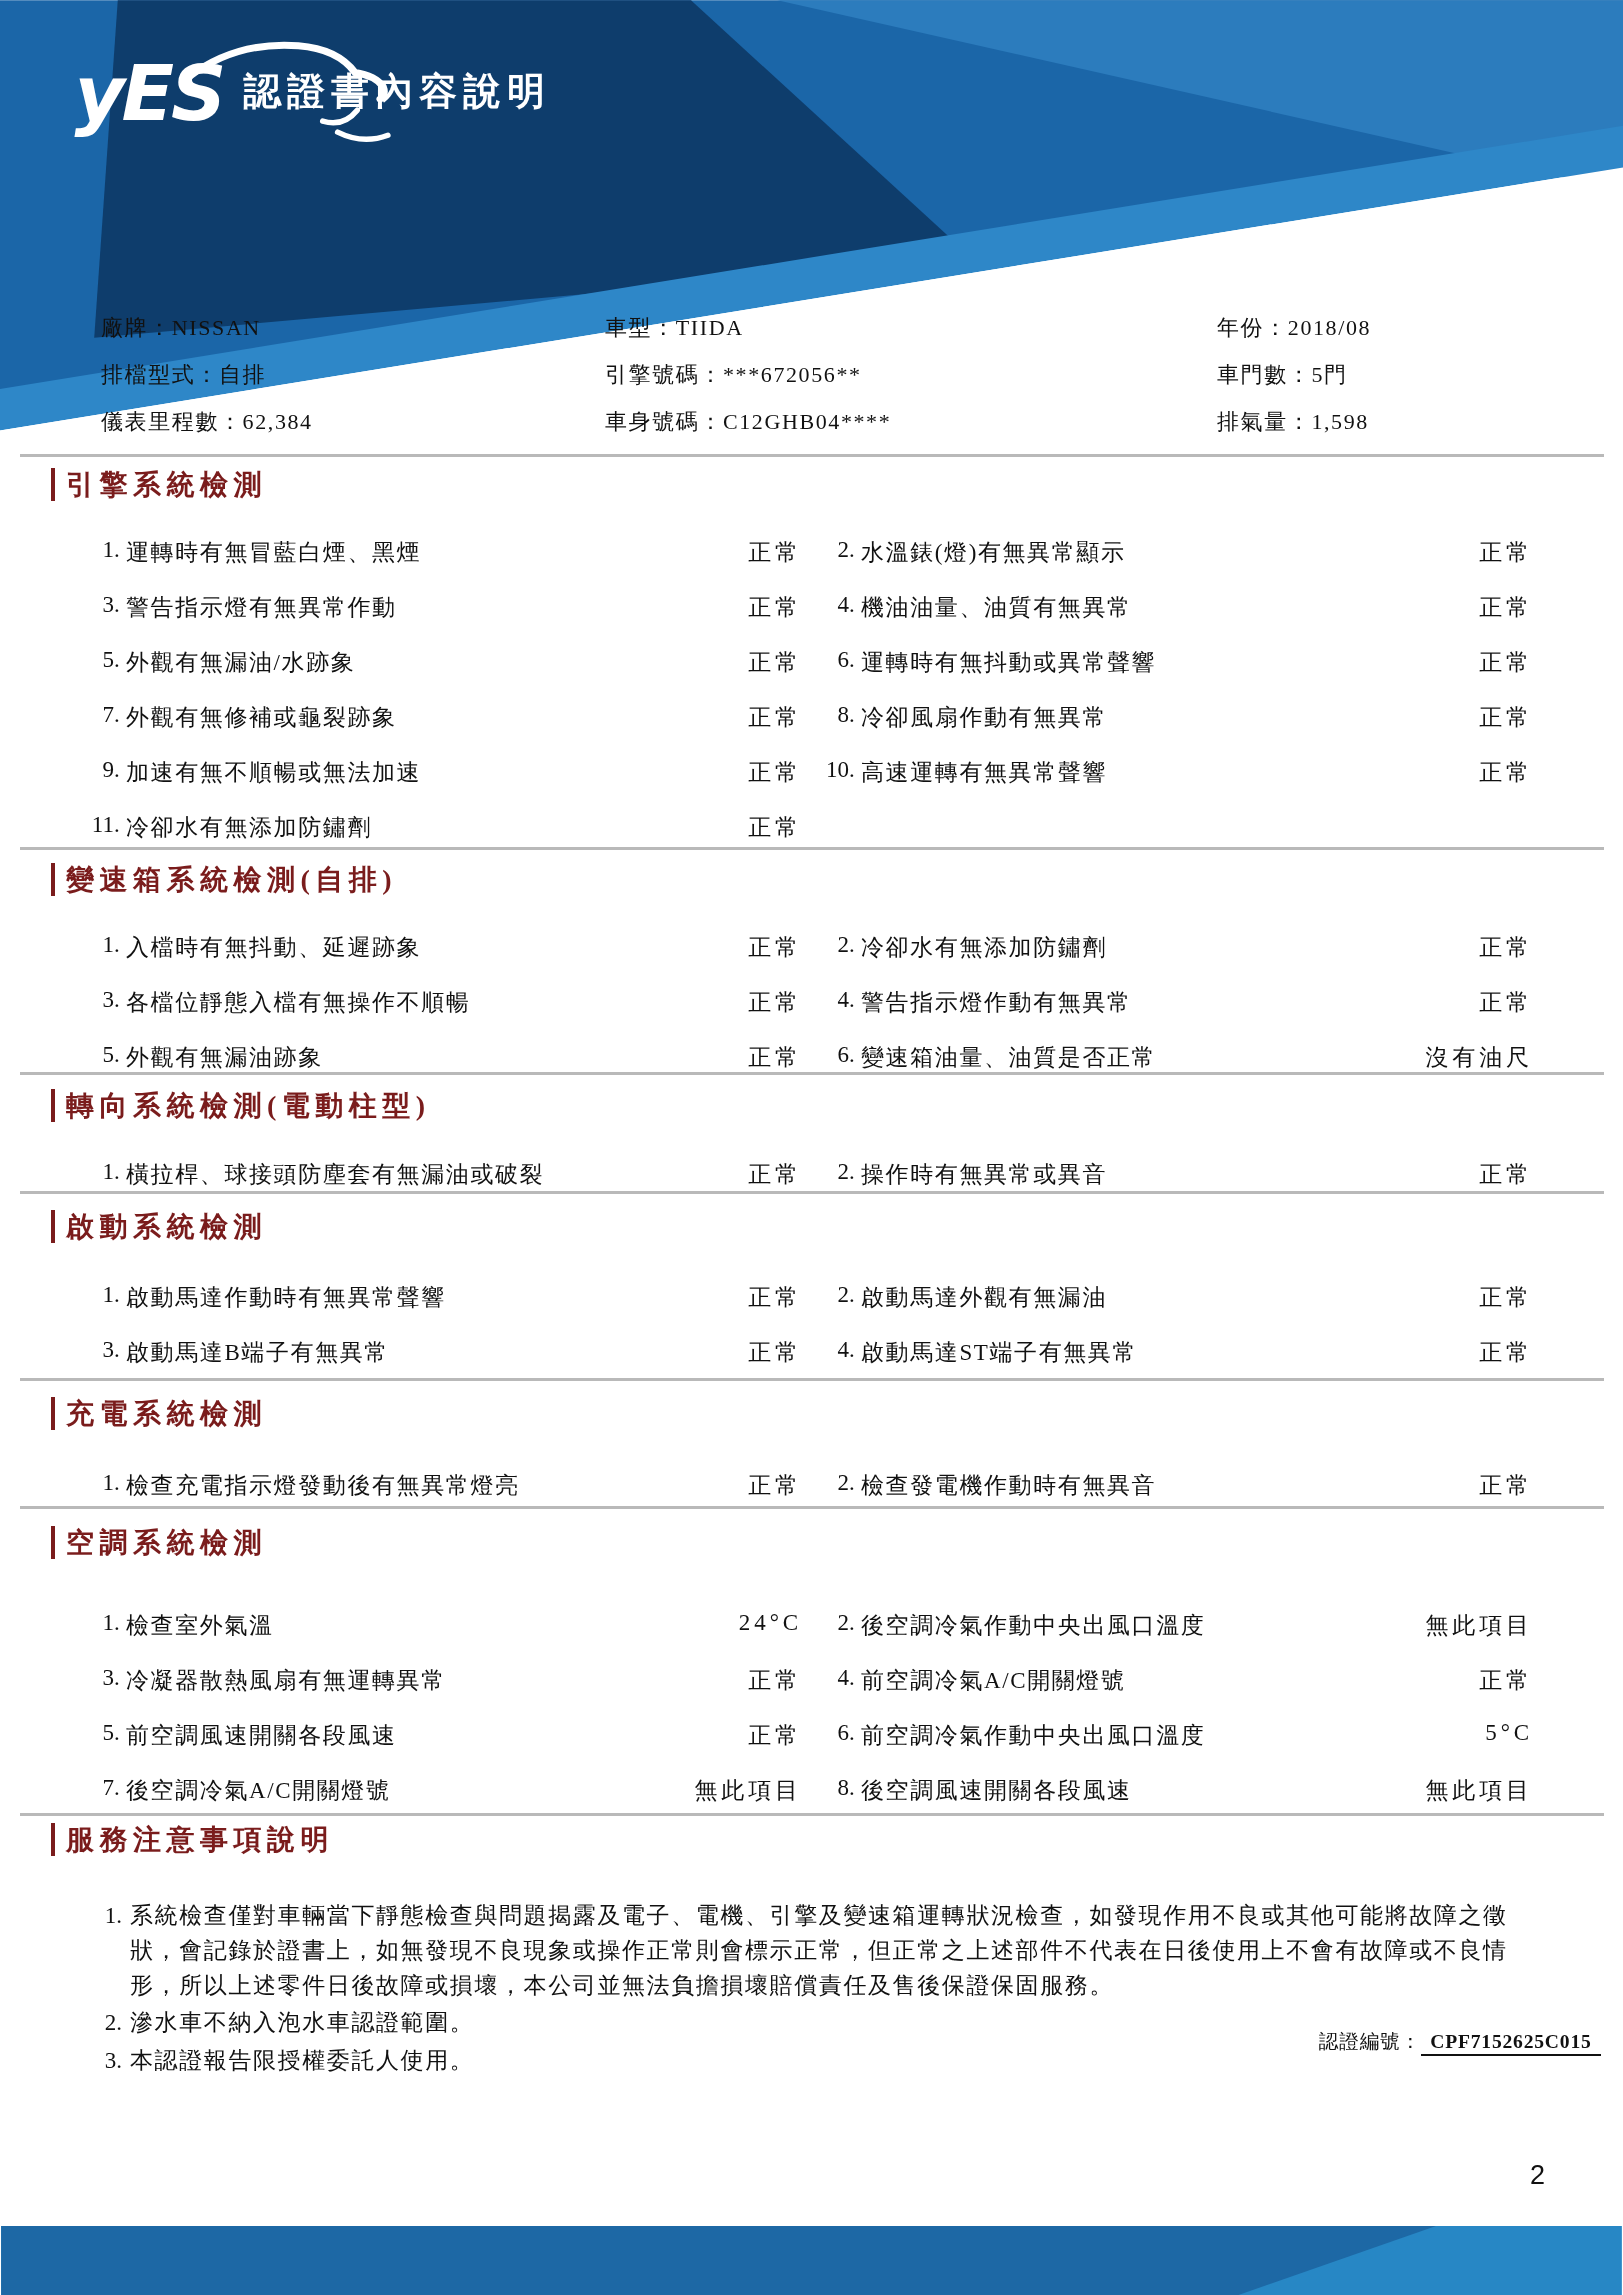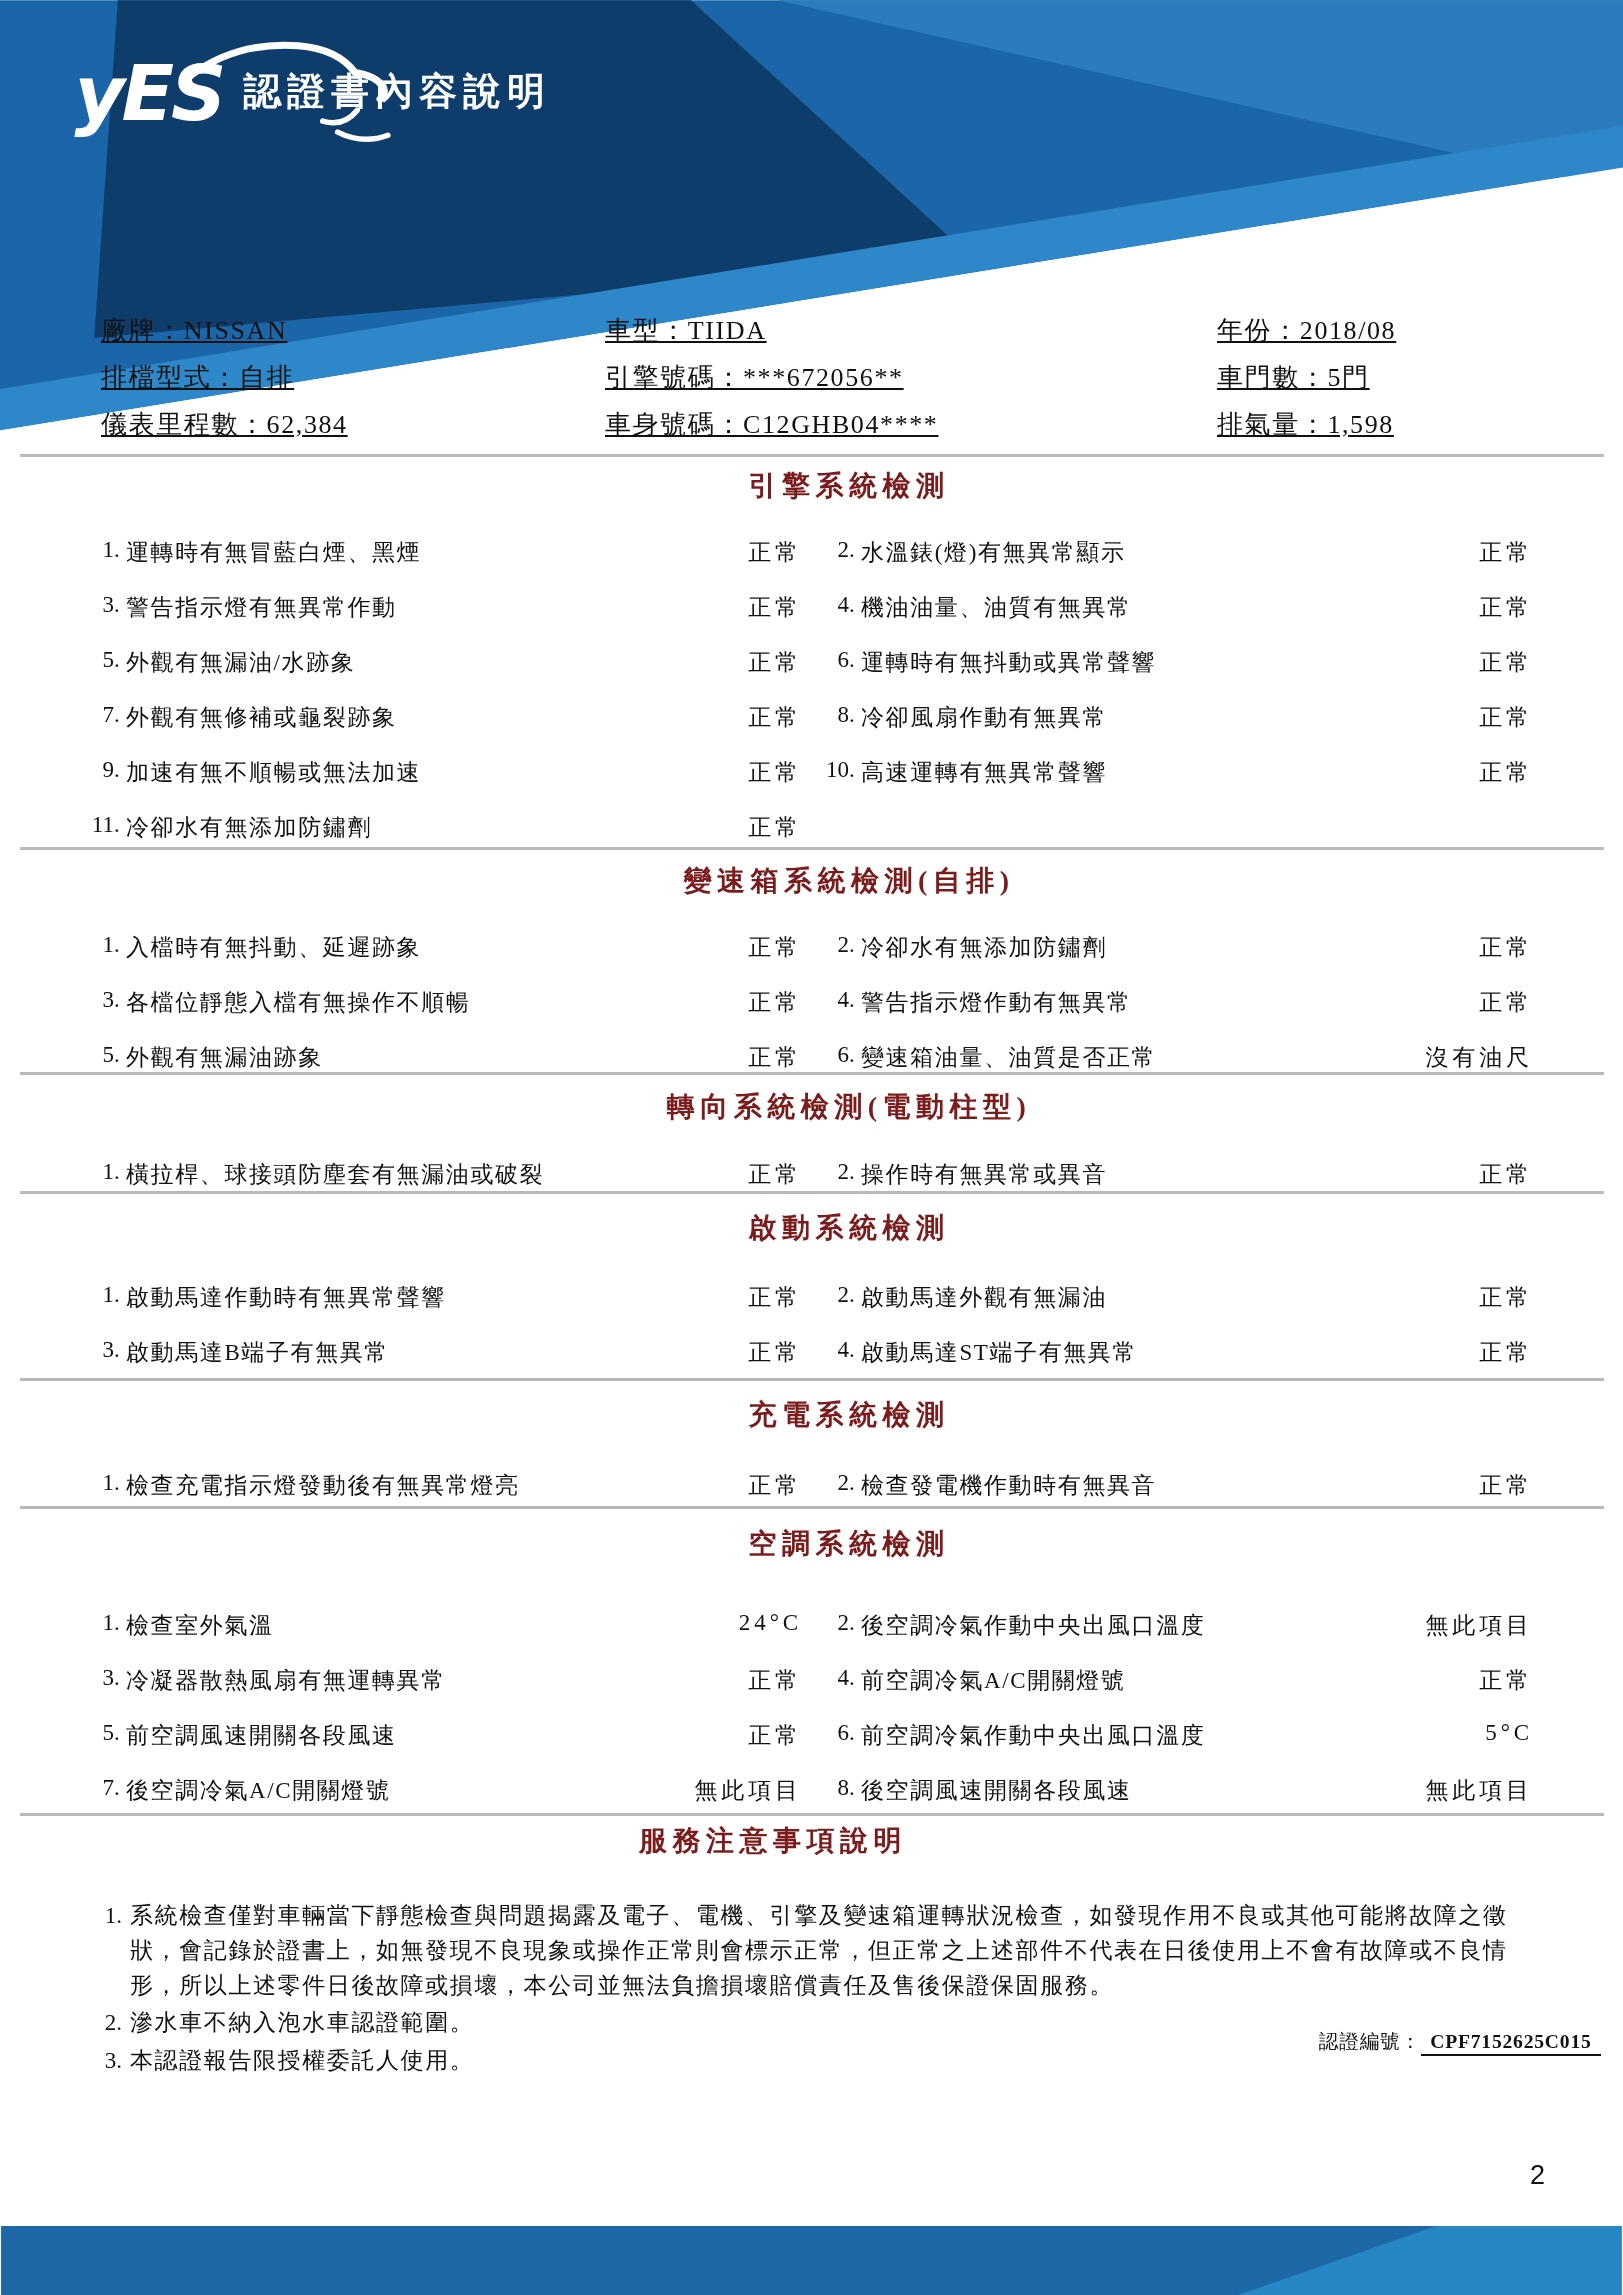--- a/index.html
+++ b/index.html
@@ -8,24 +8,24 @@
     --footer-blue:#2787c5; --footer-dark-blue:#1d68a5; --text-black:#111111;
   }
   *{margin:0;padding:0;box-sizing:border-box;}
   html,body{width:1623px;height:2295px;}
   body{
     position:relative;background:#ffffff;color:var(--text-black);
     font-family:"Liberation Serif","DejaVu Serif",serif;overflow:hidden;
   }
   .hdr{position:absolute;top:0;left:0;width:1315px;height:448px;}
   .vinfo{position:absolute;top:313px;left:0;width:1623px;height:140px;}
-  .vfield{position:absolute;font-size:26px;letter-spacing:1.6px;white-space:nowrap;text-decoration:underline;}
+  .vfield{position:absolute;font-size:22px;letter-spacing:1.6px;white-space:nowrap;}
   .sep{position:absolute;left:19.6px;width:1584px;height:3.1px;background:var(--separator-gray);}
   .sec{position:absolute;left:0;width:1623px;}
-  .sec-title{display:flex;align-items:center;margin-left:75px;height:35px;flex-direction:column;}
+  .sec-title{display:flex;align-items:center;margin-left:51px;height:35px;}
   .sec-title .bar{width:3.9px;height:33px;background:var(--accent-red);margin-right:11px;}
   .sec-title .ttl{color:var(--accent-red);font-size:28px;font-weight:bold;letter-spacing:5.5px;white-space:nowrap;}
   .row{display:grid;grid-template-columns:51px 550px 126px 59px 542px 130px;
        padding-left:75px;height:55px;align-items:start;font-size:23px;}
   .num{text-align:right;padding-right:6.3px;letter-spacing:0;}
   .itext{text-align:left;letter-spacing:1.6px;white-space:nowrap;}
   .res{text-align:right;letter-spacing:3.9px;white-space:nowrap;}
   .notes{position:absolute;top:1822px;left:0;width:1471px;}
   .note-row{display:grid;grid-template-columns:55px 1421px;padding-left:75px;
             font-size:23px;line-height:35px;letter-spacing:1.6px;margin-bottom:2.4px;}

